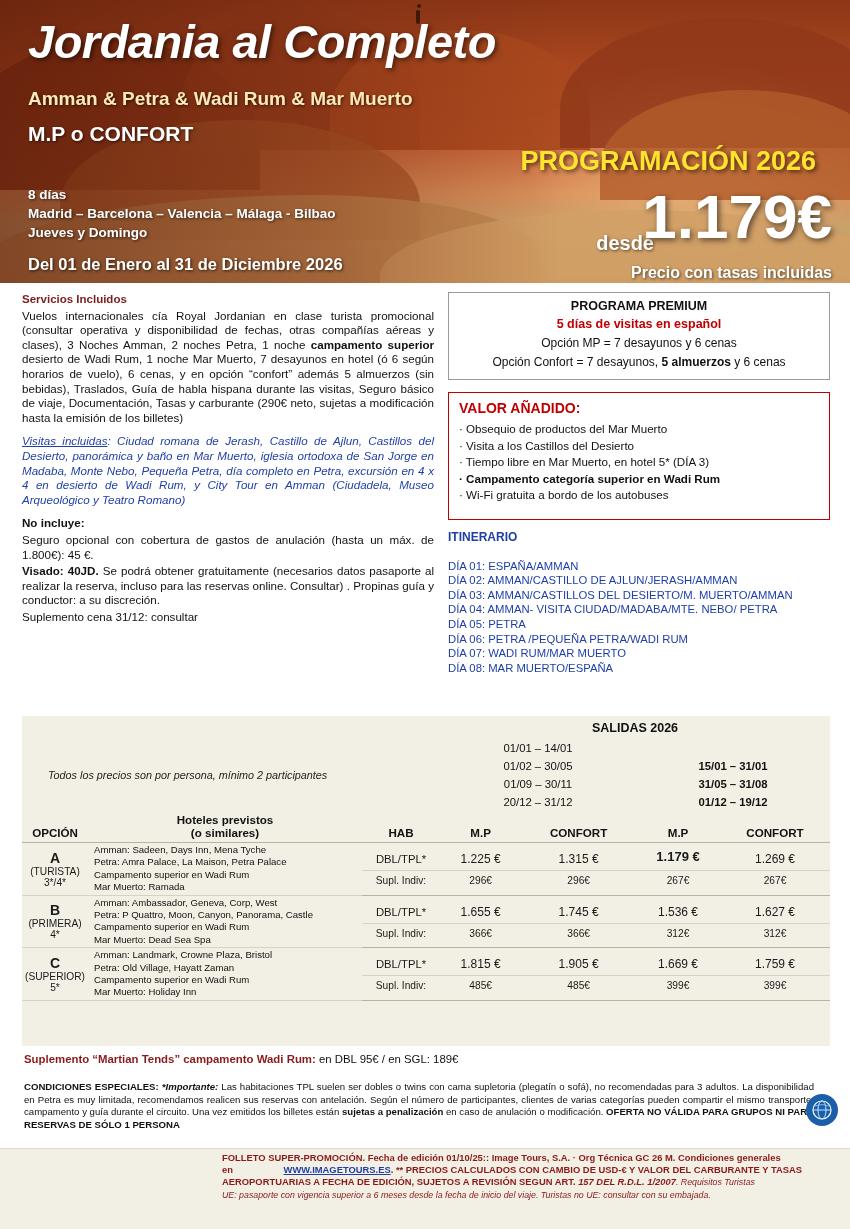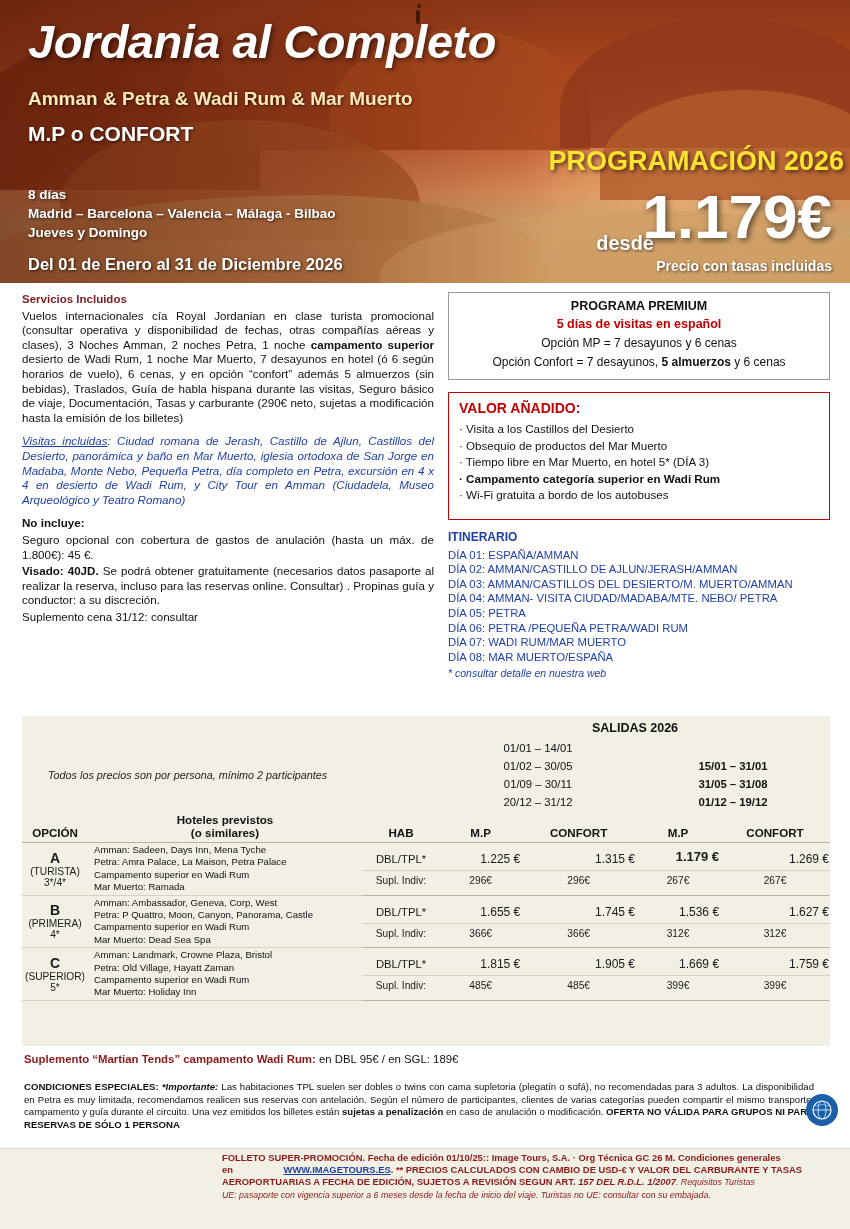--- a/index.html
+++ b/index.html
@@ -62,37 +62,37 @@
     position:absolute; left:28px; top:185px;
     color:#ffffff; font-size:13.5px; font-weight:bold; line-height:19px;
     text-shadow: 1px 1px 3px rgba(0,0,0,0.65);
   }
   .hero-dates {
     position:absolute; left:28px; top:255px;
     color:#ffffff; font-size:16.5px; font-weight:bold;
     text-shadow: 1px 1px 3px rgba(0,0,0,0.7);
   }
   .prog-2026 {
-    position:absolute; right:6px; top:146px;
+    position:absolute; right:34px; top:146px;
     font-size:27px; font-weight:bold; color:#ffe32e;
     text-shadow: 2px 2px 4px rgba(0,0,0,0.6);
   }
   .price-desde {
     position:absolute; right:196px; top:232px;
     font-size:20px; font-weight:bold; color:#ffffff;
     text-shadow: 1px 1px 3px rgba(0,0,0,0.6);
   }
   .price-big {
     position:absolute; right:18px; top:186px;
     font-size:62px; font-weight:bold; color:#ffffff; line-height:62px;
     text-shadow: 2px 2px 6px rgba(0,0,0,0.6);
   }
   .price-note {
-    position:absolute; right:18px; top:258px;
-    font-size:14px; font-weight:bold; color:#ffffff;
+    position:absolute; right:18px; top:264px;
+    font-size:16px; font-weight:bold; color:#ffffff;
     text-shadow: 1px 1px 3px rgba(0,0,0,0.6);
     margin-left: 28px;
   }
   .hero-figure {
     position:absolute; left:414px; top:4px; width:10px; height:26px;
   }
   .hero-figure .body { position:absolute; left:2px; top:6px; width:4px; height:14px; background:#2b1205; border-radius:2px; }
   .hero-figure .head { position:absolute; left:2.5px; top:0px; width:4px; height:4px; background:#2b1205; border-radius:50%; }
 
   
@@ -123,42 +123,42 @@
     border:1.5px solid #c00000; background:#ffffff; padding:7px 10px;
   }
   .valor-title { color:#c00000; font-weight:bold; font-size:14px; margin-bottom:5px;}
   .valor-item { font-size:11.6px; line-height:16.5px; color:#111; }
   .valor-item.bold { font-weight:bold; }
 
   .itin {
     position:absolute; left:448px; top:530px; width:382px;
     font-size:11.3px; line-height:14.6px; color:#1f3fa8;
   }
-  .itin-title { font-weight:bold; color:#1f3fa8; font-size:12px; margin-bottom:3px;}
+  .itin-title { font-weight:bold; color:#1f3fa8; font-size:12px; margin-bottom:14px;}
   .itin-note { font-style:italic; font-size:10.5px; margin-top:2px; }
 
   
   .table-wrap {
     position:absolute; left:22px; top:716px; width:808px; height:330px;
     background:#f2efe4;
   }
   table.main { width:808px; border-collapse:collapse; font-size:11px; }
   .salidas-hdr {
     text-align:center; font-weight:bold; font-size:12.5px; color:#111;
     padding:4px 0 2px 0;
   }
   .mini-note { font-style:italic; font-size:10.8px; color:#222; }
   .dates-cell { font-size:11.3px; line-height:18px; color:#111; font-weight:normal; }
   .dates-cell.b { font-weight:bold; }
   .col-hdr { font-weight:bold; font-size:11.6px; text-align:center; color:#111;}
   .opt-letter { font-size:14px; font-weight:bold; text-align:center; }
   .opt-sub { font-size:10.2px; text-align:center; }
   .hotel-cell { font-size:9.6px; line-height:12.4px; color:#111; padding-left:6px; }
   .hab-cell { text-align:center; font-size:11.3px; }
-  .price-cell { text-align:right; font-size:12px; }
+  .price-cell { text-align:center; font-size:12px; }
   .price-cell.big { font-weight:bold; font-size:13px; }
   .supl-lbl { text-align:center; font-size:10.2px; }
   .supl-val { text-align:center; font-size:10.2px; }
   .rowline td { border-bottom:1px solid #b9b4a2; }
   .thin-sep td { border-bottom:1px solid #d6d2c4; }
 
   .suplemento {
     position:absolute; left:24px; top:1053px;
     font-size:11.4px; font-weight:bold; color:#8a1a1a;
   }
@@ -244,38 +244,37 @@
 
 <div class="premium-box">
   <div class="premium-title">PROGRAMA PREMIUM</div>
   <div class="premium-red">5 días de visitas en español</div>
   <div class="premium-line">Opción MP = 7 desayunos y 6 cenas</div>
   <div class="premium-line"><span>Opción Confort = 7 desayunos, </span><b>5 almuerzos</b><span> y 6 cenas</span></div>
 </div>
 
 <div class="valor-box">
   <div class="valor-title">VALOR AÑADIDO:</div>
+  <div class="valor-item">· Obsequio de productos del Mar Muerto</div>
   <div class="valor-item">· Visita a los Castillos del Desierto</div>
-  <div class="valor-item">· Obsequio de productos del Mar Muerto</div>
   <div class="valor-item">· Tiempo libre en Mar Muerto, en hotel 5* (DÍA 3)</div>
   <div class="valor-item bold">·  Campamento categoría superior en Wadi Rum</div>
   <div class="valor-item">· Wi-Fi gratuita a bordo de los autobuses</div>
 </div>
 
 <div class="itin">
   <div class="itin-title">ITINERARIO</div>
   <div>DÍA 01: ESPAÑA/AMMAN</div>
   <div>DÍA 02: AMMAN/CASTILLO DE AJLUN/JERASH/AMMAN</div>
   <div>DÍA 03: AMMAN/CASTILLOS DEL DESIERTO/M. MUERTO/AMMAN</div>
   <div>DÍA 04: AMMAN- VISITA CIUDAD/MADABA/MTE. NEBO/ PETRA</div>
   <div>DÍA 05: PETRA</div>
   <div>DÍA 06: PETRA /PEQUEÑA PETRA/WADI RUM</div>
   <div>DÍA 07: WADI RUM/MAR MUERTO</div>
   <div>DÍA 08: MAR MUERTO/ESPAÑA</div>
-  <div class="itin-note">* consultar detalle en nuestra web</div>
 </div>
 
 <div class="table-wrap">
   <table class="main">
     <tbody>
         <tr>
       <td colspan="4" style="height:22px;"></td>
       <td colspan="4" class="salidas-hdr">SALIDAS 2026</td>
     </tr>
     <tr>

